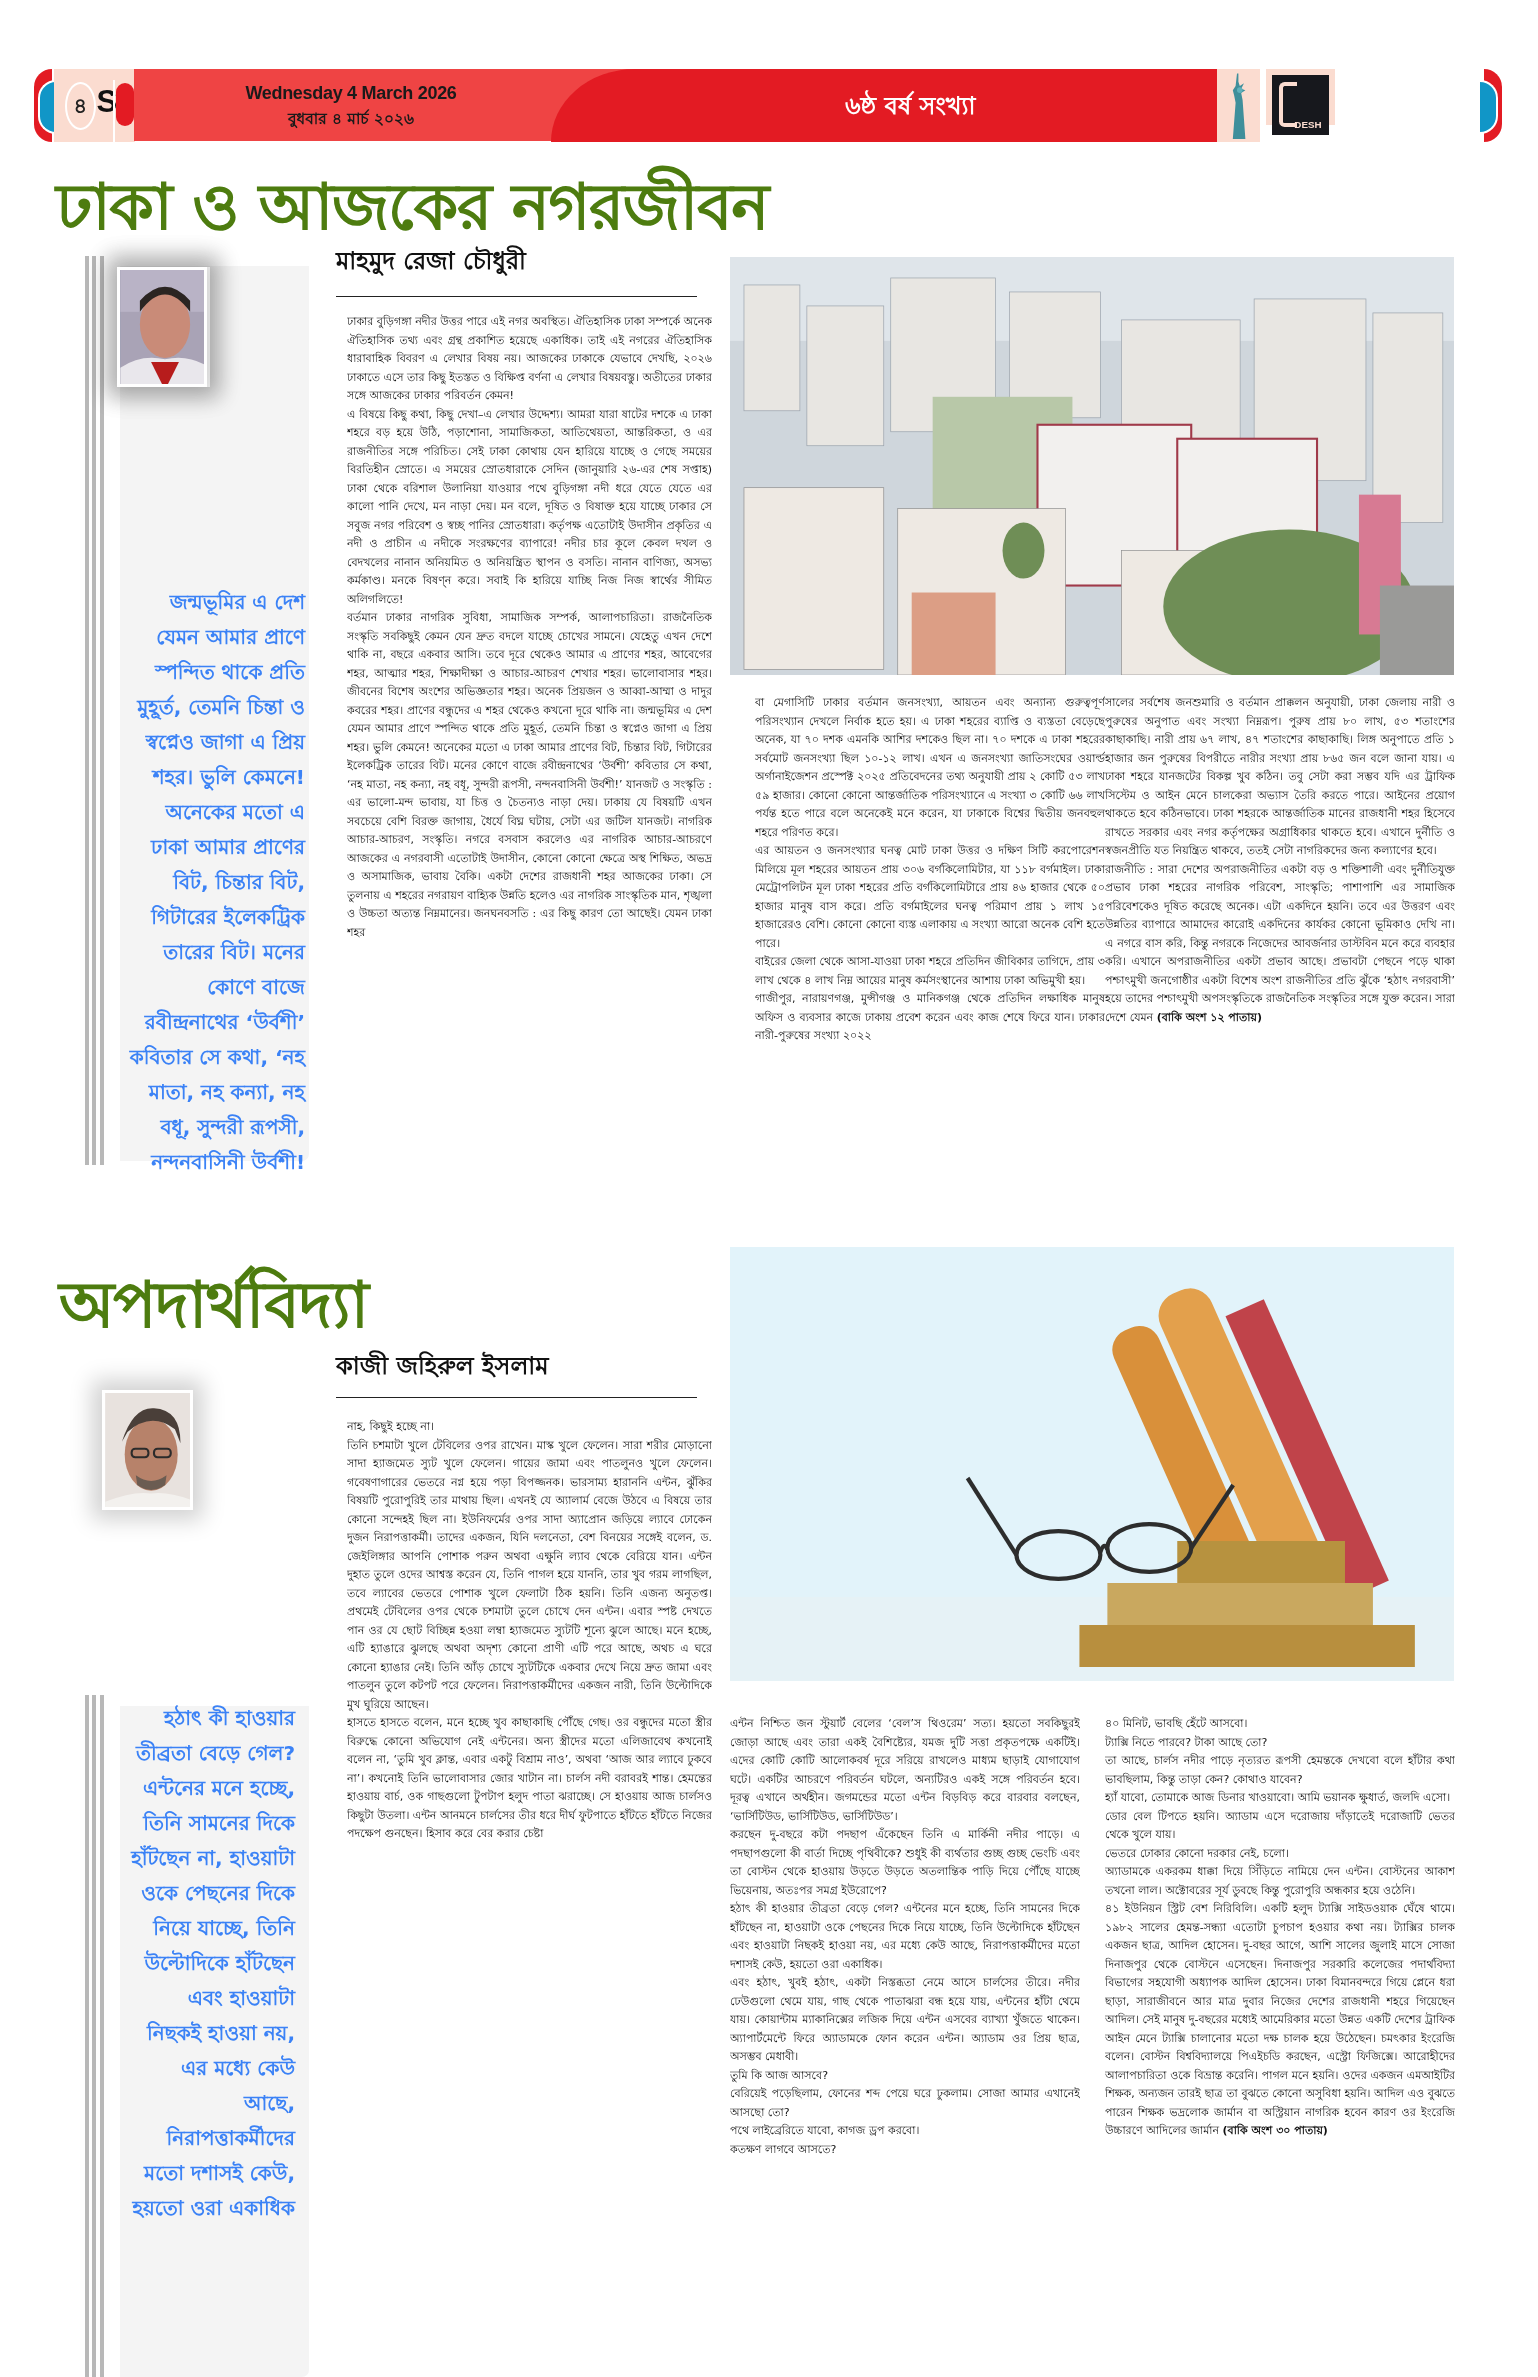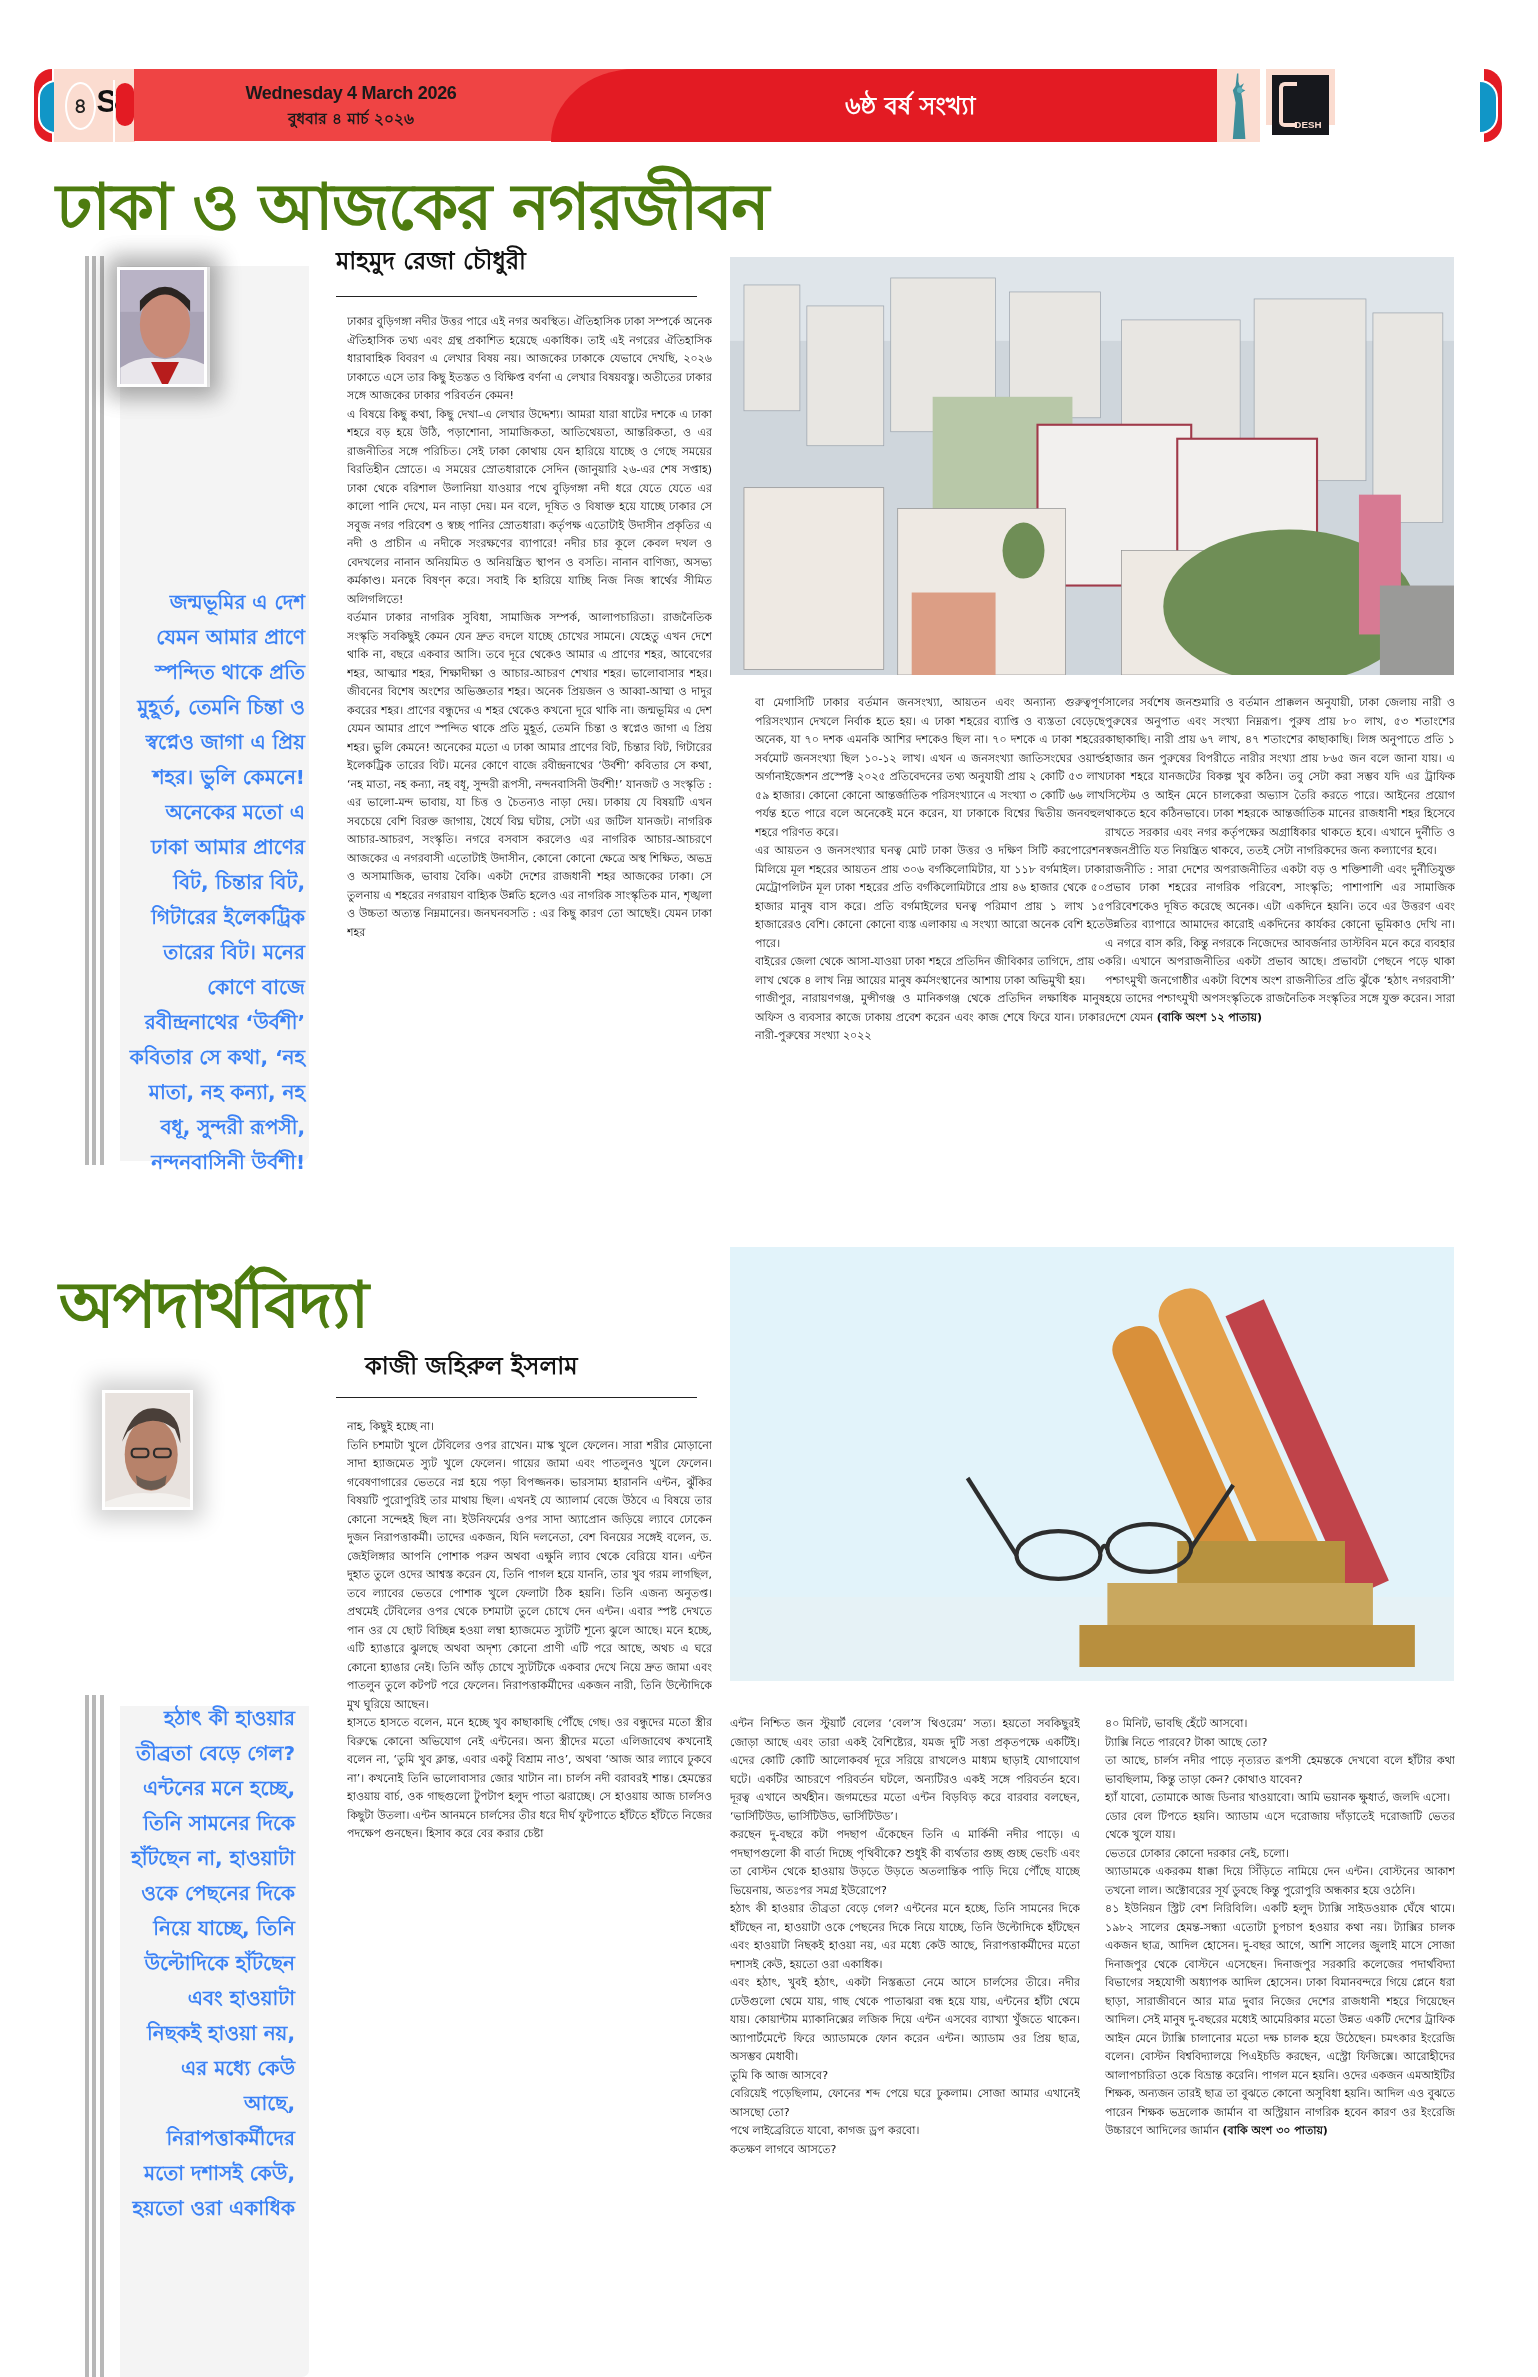--- a/index.html
+++ b/index.html
@@ -172,21 +172,21 @@
     <path d="M24 70 Q40 20 70 22 Q108 24 108 72 L100 52 Q66 26 32 56 Z" fill="#4a3f39"></path>
     <rect x="38" y="80" width="24" height="12" rx="5" fill="none" stroke="#2b2b2b" stroke-width="3"></rect>
     <rect x="70" y="80" width="24" height="12" rx="5" fill="none" stroke="#2b2b2b" stroke-width="3"></rect>
     <path d="M44 118 Q66 134 88 118 L86 132 Q66 146 46 132 Z" fill="#6b5c52"></path>
     <path d="M0 172 L0 156 Q40 140 66 144 Q92 140 130 156 L130 172 Z" fill="#f3f1ee"></path>
   </svg>
 </div>
 
 <div class="pullquote" style="left:127px; top:1701px; width:168px;">হঠাৎ কী হাওয়ার তীব্রতা বেড়ে গেল? এন্টনের মনে হচ্ছে, তিনি সামনের দিকে হাঁটছেন না, হাওয়াটা ওকে পেছনের দিকে নিয়ে যাচ্ছে, তিনি উল্টোদিকে হাঁটছেন এবং হাওয়াটা নিছকই হাওয়া নয়, এর মধ্যে কেউ আছে, নিরাপত্তাকর্মীদের মতো দশাসই কেউ, হয়তো ওরা একাধিক</div>
 
-<div class="byline" style="left:336px; top:1347px;margin-left:29px;">কাজী জহিরুল ইসলাম</div>
+<div class="byline" style="left:336px; top:1347px;">কাজী জহিরুল ইসলাম</div>
 <div class="byline-rule" style="left:336px; top:1397px; width:361px;"></div>
 
 <div class="col" style="left:347px; top:1418px; width:365px; height:902px;">
   <p>নাহ, কিছুই হচ্ছে না।</p>
   <p>তিনি চশমাটা খুলে টেবিলের ওপর রাখেন। মাস্ক খুলে ফেলেন। সারা শরীর মোড়ানো সাদা হ্যাজমেত স্যুট খুলে ফেলেন। গায়ের জামা এবং পাতলুনও খুলে ফেলেন। গবেষণাগারের ভেতরে নগ্ন হয়ে পড়া বিপজ্জনক। ভারসাম্য হারাননি এন্টন, ঝুঁকির বিষয়টি পুরোপুরিই তার মাথায় ছিল। এখনই যে অ্যালার্ম বেজে উঠবে এ বিষয়ে তার কোনো সন্দেহই ছিল না। ইউনিফর্মের ওপর সাদা অ্যাপ্রোন জড়িয়ে ল্যাবে ঢোকেন দুজন নিরাপত্তাকর্মী। তাদের একজন, যিনি দলনেতা, বেশ বিনয়ের সঙ্গেই বলেন, ড. জেইলিঙ্গার আপনি পোশাক পরুন অথবা এক্ষুনি ল্যাব থেকে বেরিয়ে যান। এন্টন দুহাত তুলে ওদের আশ্বস্ত করেন যে, তিনি পাগল হয়ে যাননি, তার খুব গরম লাগছিল, তবে ল্যাবের ভেতরে পোশাক খুলে ফেলাটা ঠিক হয়নি। তিনি এজন্য অনুতপ্ত। প্রথমেই টেবিলের ওপর থেকে চশমাটা তুলে চোখে দেন এন্টন। এবার স্পষ্ট দেখতে পান ওর যে ছোট বিচ্ছিন্ন হওয়া লম্বা হ্যাজমেত স্যুটটি শূন্যে ঝুলে আছে। মনে হচ্ছে, এটি হ্যাঙারে ঝুলছে অথবা অদৃশ্য কোনো প্রাণী এটি পরে আছে, অথচ এ ঘরে কোনো হ্যাঙার নেই। তিনি আঁড় চোখে স্যুটটিকে একবার দেখে নিয়ে দ্রুত জামা এবং পাতলুন তুলে কটপট পরে ফেলেন। নিরাপত্তাকর্মীদের একজন নারী, তিনি উল্টোদিকে মুখ ঘুরিয়ে আছেন।</p>
   <p>হাসতে হাসতে বলেন, মনে হচ্ছে খুব কাছাকাছি পৌঁছে গেছ। ওর বন্ধুদের মতো স্ত্রীর বিরুদ্ধে কোনো অভিযোগ নেই এন্টনের। অন্য স্ত্রীদের মতো এলিজাবেথ কখনোই বলেন না, ‘তুমি খুব ক্লান্ত, এবার একটু বিশ্রাম নাও’, অথবা ‘আজ আর ল্যাবে ঢুকবে না’। কখনোই তিনি ভালোবাসার জোর খাটান না। চার্লস নদী বরাবরই শান্ত। হেমন্তের হাওয়ায় বার্চ, ওক গাছগুলো টুপটাপ হলুদ পাতা ঝরাচ্ছে। সে হাওয়ায় আজ চার্লসও কিছুটা উতলা। এন্টন আনমনে চার্লসের তীর ধরে দীর্ঘ ফুটপাতে হাঁটতে হাঁটতে নিজের পদক্ষেপ গুনছেন। হিসাব করে বের করার চেষ্টা</p>
 </div>
 
 <div class="photo" style="left:730px; top:1247px; width:724px; height:434px;">
   <svg width="724" height="434" viewBox="0 0 1036 620" preserveAspectRatio="none">

